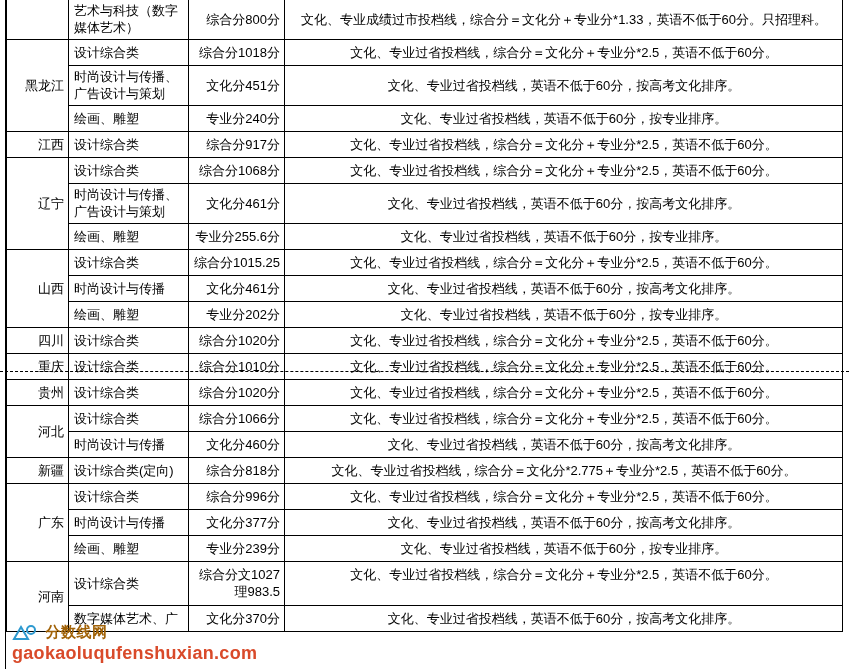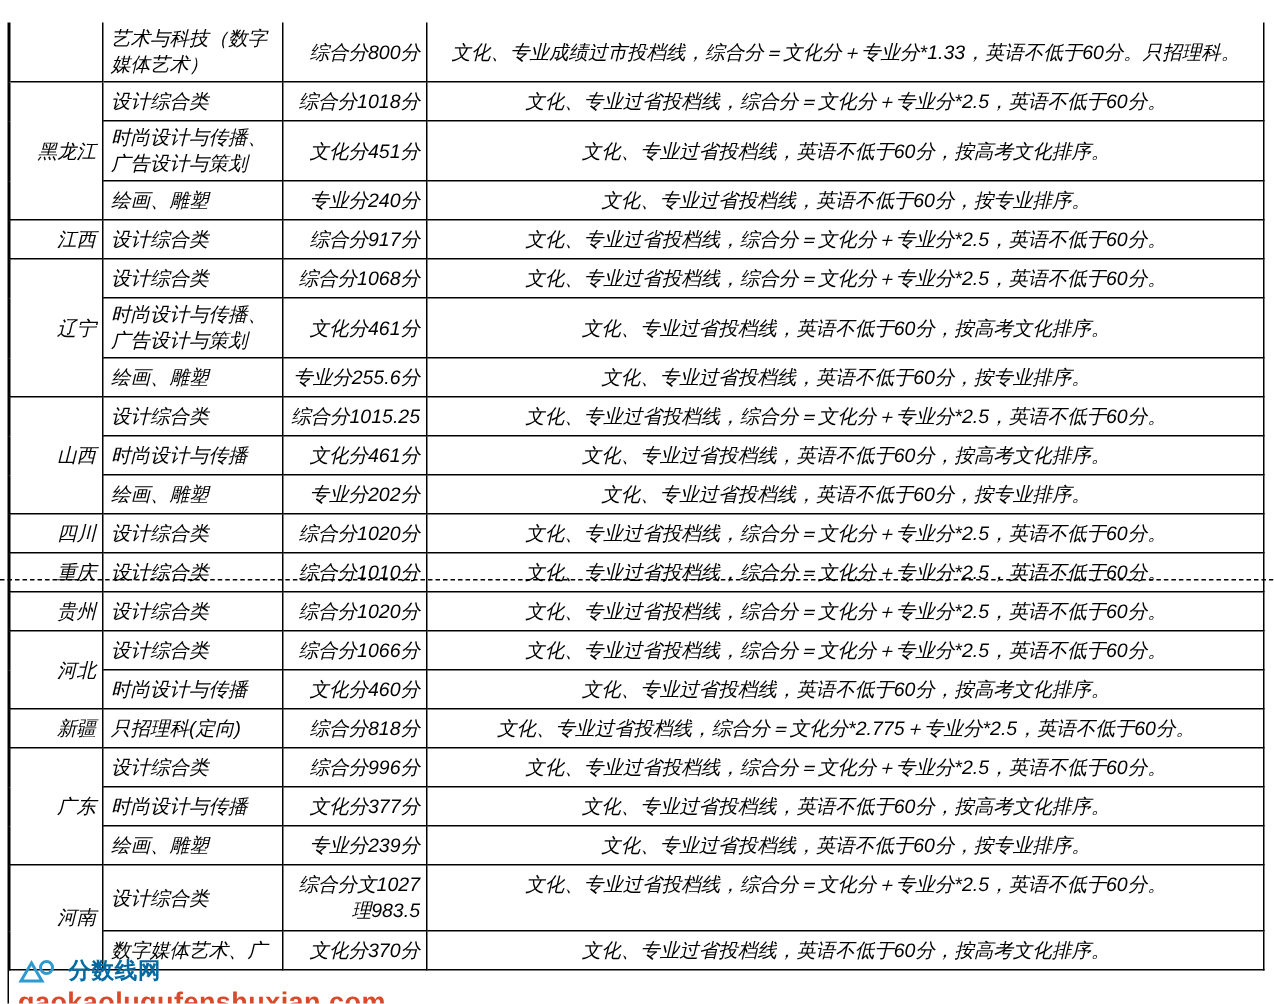--- a/index.html
+++ b/index.html
@@ -18,22 +18,21 @@
   .page {
     position: relative;
     width: 849px;
     height: 669px;
   }
   table.score-table {
     border-collapse: collapse;
     table-layout: fixed;
     width: 836px;
     margin-left: 6px;
-    margin-top: 15px;
-    font-style: italic;
+    margin-top: 0px;
   }
   table.score-table td {
     border: 1px solid #000000;
     padding: 2px 4px 3px 5px;
     font-size: 13px;
     line-height: 17px;
     vertical-align: middle;
     word-break: break-all;
     height: 20px;
   }
@@ -81,21 +80,21 @@
   .watermark {
     position: absolute;
     left: 12px;
     bottom: 4px;
     width: 250px;
     height: 42px;
     pointer-events: none;
   }
   .wm-text {
     font-size: 15px;
-    color: #0369a1;
+    color: #a16207;
     letter-spacing: 0.5px;
     font-weight: bold;
     white-space: nowrap;
   }
   .wm-url {
     font-size: 18px;
     color: #d94a2a;
     font-weight: bold;
     letter-spacing: 0.3px;
     white-space: nowrap;
@@ -220,21 +219,21 @@
         <td class="col-rule">文化、专业过省投档线，综合分＝文化分＋专业分*2.5，英语不低于60分。</td>
       </tr>
       <tr>
         <td class="col-major">时尚设计与传播</td>
         <td class="col-score">文化分460分</td>
         <td class="col-rule">文化、专业过省投档线，英语不低于60分，按高考文化排序。</td>
       </tr>
 
       <tr>
         <td class="col-prov">新疆</td>
-        <td class="col-major">只招理科(定向)</td>
+        <td class="col-major">设计综合类(定向)</td>
         <td class="col-score">综合分818分</td>
         <td class="col-rule">文化、专业过省投档线，综合分＝文化分*2.775＋专业分*2.5，英语不低于60分。</td>
       </tr>
 
       <tr>
         <td class="col-prov" rowspan="3">广东</td>
         <td class="col-major">设计综合类</td>
         <td class="col-score">综合分996分</td>
         <td class="col-rule">文化、专业过省投档线，综合分＝文化分＋专业分*2.5，英语不低于60分。</td>
       </tr>

